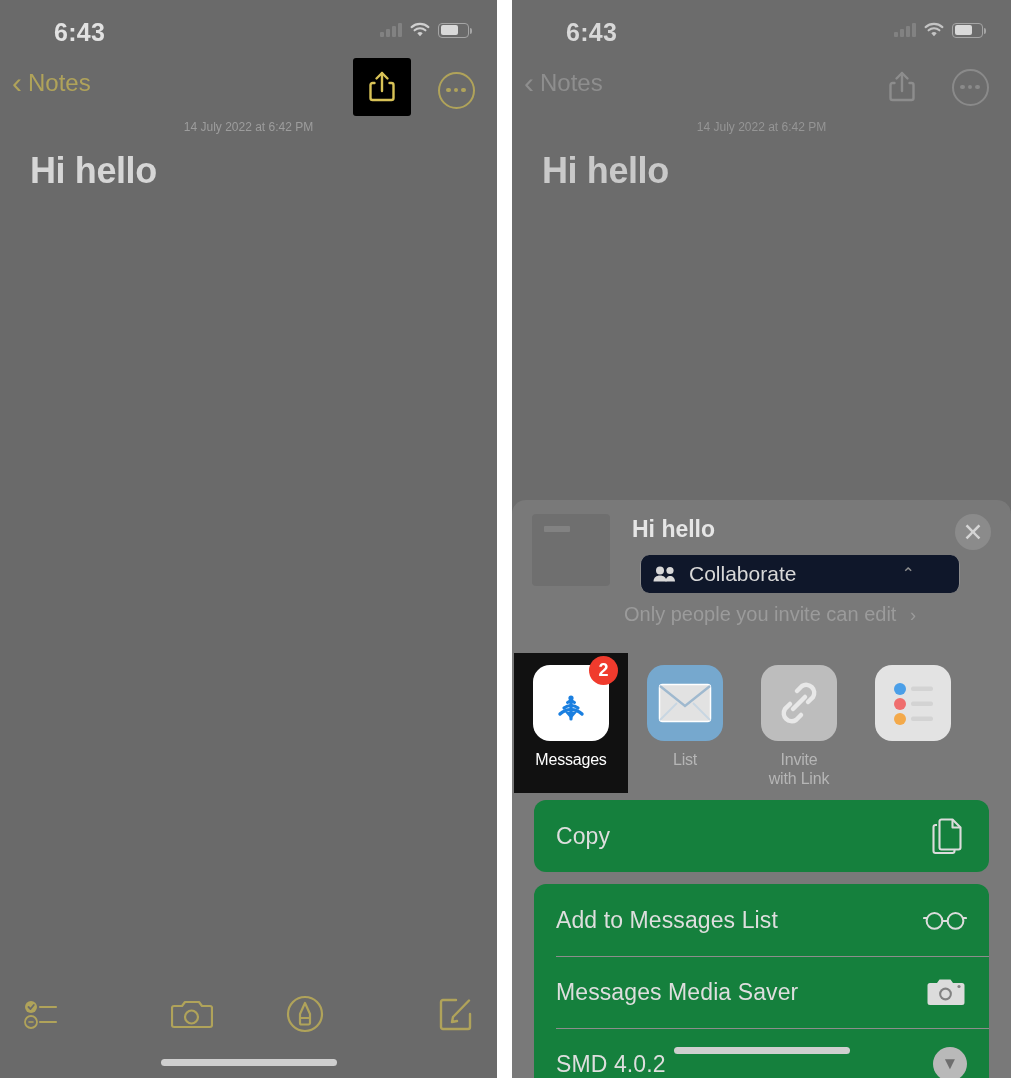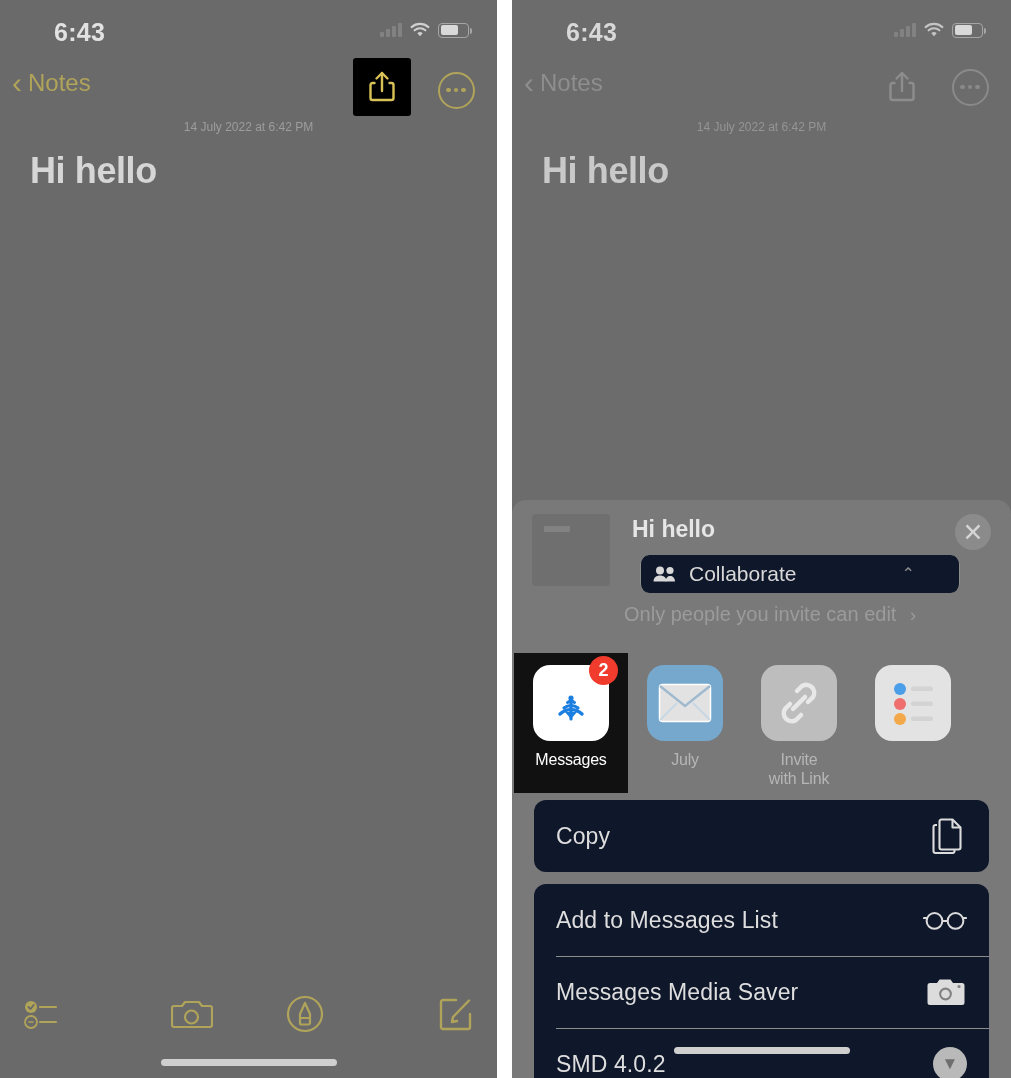--- a/index.html
+++ b/index.html
@@ -226,21 +226,21 @@
   .ic-airdrop  { background: #ffffff; }
   .ic-messages { background: #79be70; }
   .ic-mail     { background: #76a8ce; }
   .ic-link     { background: #bdbdbd; }
   .ic-reminders{ background: #e3e3e3; }
 
   
   .ss-list { position: absolute; top: 300px; left: 0; right: 0; bottom: 0; }
   .card {
     margin: 0 22px 12px 22px;
-    background: #0f172a;
+    background: #15803d;
     border-radius: 12px;
     overflow: hidden;
   }
   .row {
     height: 72px;
     display: flex; align-items: center; justify-content: space-between;
     padding: 0 22px;
     color: #dedede; font-size: 23px;
     position: relative;
   }
@@ -451,21 +451,21 @@
 
 
           <div class="app">
             <div class="app-icon ic-mail">
               <svg width="54" height="40" viewBox="0 0 54 40">
                 <rect x="1.5" y="1.5" width="51" height="37" rx="3" fill="#e2e2e2" stroke="#ffffff" stroke-width="1.5"></rect>
                 <path d="M2 3 L27 23 L52 3" fill="none" stroke="#9fb9cf" stroke-width="2.4"></path>
                 <path d="M2 37 L19 20 M52 37 L35 20" fill="none" stroke="#c8d6e2" stroke-width="1.8"></path>
               </svg>
             </div>
-            <div class="app-label">July</div>
+            <div class="app-label">List</div>
           </div>
 
           <div class="app">
             <div class="app-icon ic-link">
               <svg width="52" height="52" viewBox="0 0 52 52">
                 <g stroke="#e8e8e8" stroke-width="4.5" fill="none" stroke-linecap="round">
                   <path d="M20 32 L32 20"></path>
                   <path d="M24 14 l5 -5 a8 8 0 0 1 11 11 l-5 5"></path>
                   <path d="M28 38 l-5 5 a8 8 0 0 1 -11 -11 l5 -5"></path>
                 </g>

